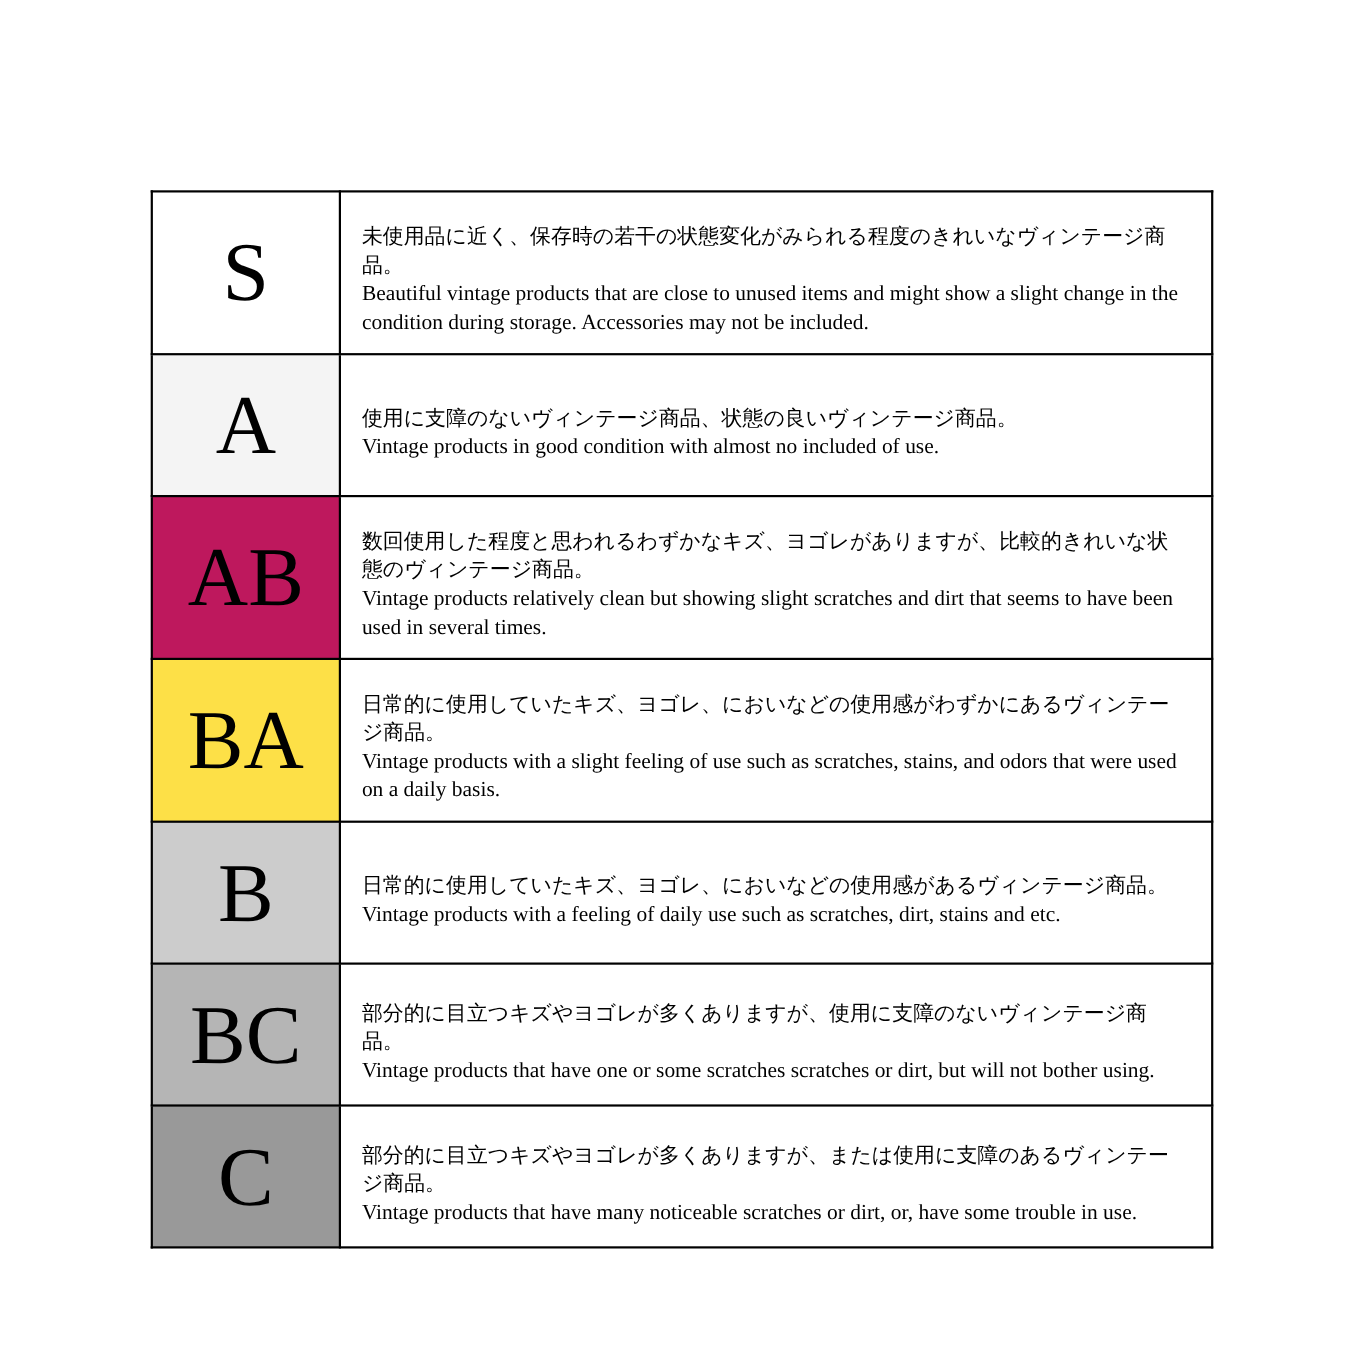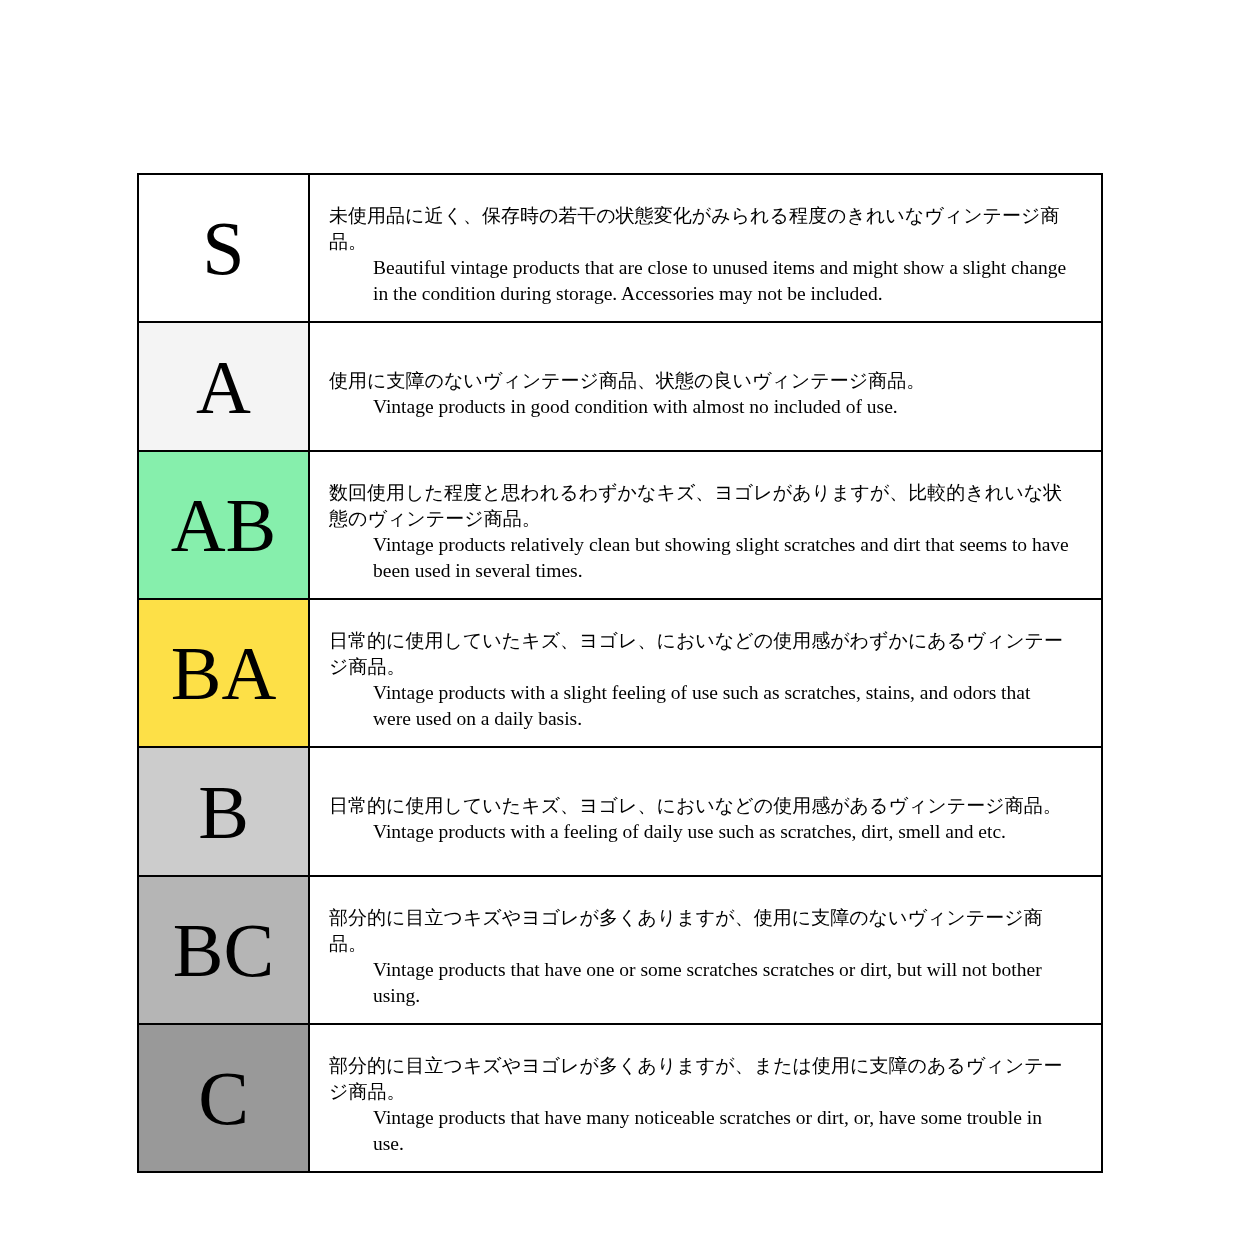--- a/index.html
+++ b/index.html
@@ -45,21 +45,20 @@
   }
   .jp-text {
     font-size: 19px;
     line-height: 26px;
     color: #000000;
   }
   .en-text {
     font-size: 19.5px;
     line-height: 26px;
     color: #000000;
-    margin-left: 44px;
   }
 </style>
 </head>
 <body>
 
 <div class="page">
   <table class="grade-table">
     <tbody>
       <tr>
         <td class="grade-cell" style="background-color: rgb(255, 255, 255);">S</td>
@@ -69,38 +68,38 @@
         </td>
       </tr>
       <tr>
         <td class="grade-cell" style="background-color: rgb(244, 244, 244);">A</td>
         <td class="desc-cell">
           <div class="jp-text">使用に支障のないヴィンテージ商品、状態の良いヴィンテージ商品。</div>
           <div class="en-text">Vintage products in good condition with almost no included of use.</div>
         </td>
       </tr>
       <tr>
-        <td class="grade-cell" style="background-color: #86efac;">AB</td>
+        <td class="grade-cell" style="background-color: #be185d;">AB</td>
         <td class="desc-cell">
           <div class="jp-text">数回使用した程度と思われるわずかなキズ、ヨゴレがありますが、比較的きれいな状態のヴィンテージ商品。</div>
           <div class="en-text">Vintage products relatively clean but showing slight scratches and dirt that seems to have been used in several times.</div>
         </td>
       </tr>
       <tr>
         <td class="grade-cell" style="background-color: #fde047;">BA</td>
         <td class="desc-cell">
           <div class="jp-text">日常的に使用していたキズ、ヨゴレ、においなどの使用感がわずかにあるヴィンテージ商品。</div>
           <div class="en-text">Vintage products with a slight feeling of use such as scratches, stains, and odors that were used on a daily basis.</div>
         </td>
       </tr>
       <tr>
         <td class="grade-cell" style="background-color: rgb(204, 204, 204);">B</td>
         <td class="desc-cell">
           <div class="jp-text">日常的に使用していたキズ、ヨゴレ、においなどの使用感があるヴィンテージ商品。</div>
-          <div class="en-text">Vintage products with a feeling of daily use such as scratches, dirt, smell and etc.</div>
+          <div class="en-text">Vintage products with a feeling of daily use such as scratches, dirt, stains and etc.</div>
         </td>
       </tr>
       <tr>
         <td class="grade-cell" style="background-color: rgb(181, 181, 181); text-align: center;">BC</td>
         <td class="desc-cell">
           <div class="jp-text">部分的に目立つキズやヨゴレが多くありますが、使用に支障のないヴィンテージ商品。</div>
           <div class="en-text">Vintage products that have one or some scratches scratches or dirt, but will not bother using.</div>
         </td>
       </tr>
       <tr>

